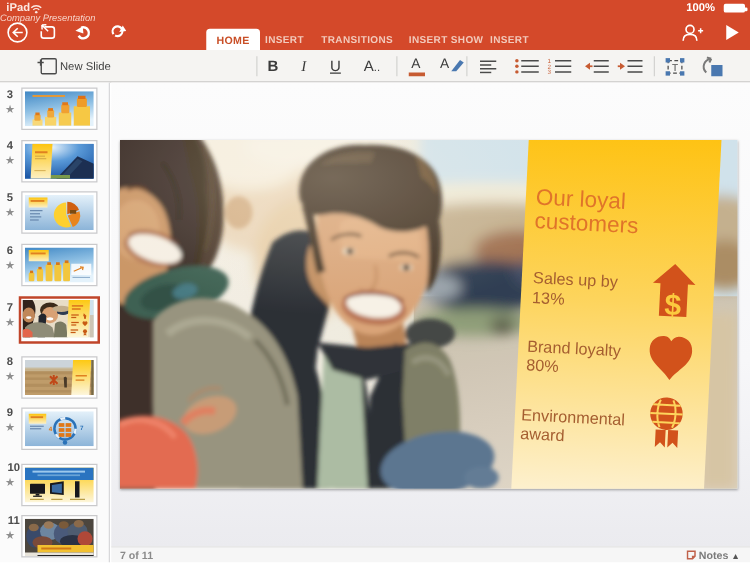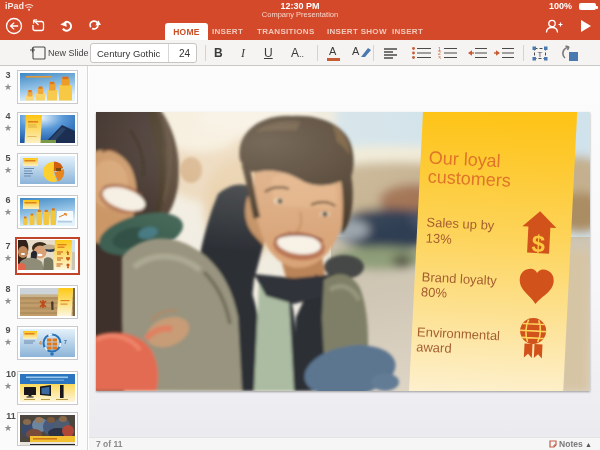--- a/index.html
+++ b/index.html
@@ -6,21 +6,21 @@
 html,body { width:600px; height:450px; overflow:hidden; font-family:"Liberation Sans", sans-serif; background:#fff; }
 #app { position:relative; width:517px; height:450px; }
 
 #chrome { position:absolute; left:0; top:0; width:600px; height:40px; background:#d4492a; }
 .st { position:absolute; color:#fce8e2; font-size:9px; font-weight:bold; top:1px; }
 #st-ipad { left:5px; }
 #st-time { left:0; right:0; text-align:center; color:#fff; }
 #st-batt { right:28px; color:#fff; }
 .batt { position:absolute; right:4px; top:3px; width:17px; height:7px; border:1px solid #fff; border-radius:1.5px; background:#fff; }
 .batt:after { content:""; position:absolute; right:-3px; top:1.5px; width:2px; height:3px; background:#fff; border-radius:0 1px 1px 0; }
-#doc-title { position:absolute; top:10px; left:0; right:0; text-align:center; color:#f7d3c8; font-size:7.5px; }
+#doc-title { position:absolute; top:10px; left:0; right:0; color:#f7d3c8; font-size:7.5px;font-style:italic; }
 .ricon { position:absolute; top:17px; }
 .tab { position:absolute; font-size:8px; font-weight:bold; color:#f2cabc; letter-spacing:0.3px; }
 #tab-home { left:165px; top:23px; width:43px; height:17px; background:#ffffff; border-radius:3px 3px 0 0; color:#c94f27; text-align:center; line-height:18px; font-size:8.5px; font-weight:bold; position:absolute; letter-spacing:0.3px; }
 
 #toolbar { position:absolute; left:0; top:40px; width:600px; height:26px; background:#f5f4f2; border-bottom:1px solid #c9c8c6; }
 .tsep { position:absolute; top:5px; width:1px; height:16px; background:#d4d3d1; }
 .tbtxt { position:absolute; color:#3b3b3b; }
 #fontbox { position:absolute; left:90px; top:43px; width:107px; height:20px; background:#fff; border:1px solid #c6c5c3; border-radius:3px; }
 #fontbox .fname { position:absolute; left:6px; top:4px; font-size:9.5px; color:#333; }
 #fontbox .fsep { position:absolute; right:27px; top:0; width:1px; height:18px; background:#d8d7d5; }
@@ -45,21 +45,20 @@
 
   <div id="chrome">
     <div class="st" id="st-ipad">iPad</div>
     <svg style="position:absolute; left:24px; top:3px;" width="10" height="8" viewBox="0 0 10 8">
       <g stroke="#fce8e2" fill="none">
           <path d="M1 3.2 C3.2 1 6.8 1 9 3.2" stroke-width="1.1"></path>
           <path d="M2.6 4.9 C3.9 3.6 6.1 3.6 7.4 4.9" stroke-width="1.1"></path>
         </g>
       <circle cx="5" cy="6.7" r="1" fill="#fce8e2" stroke="none"></circle>
     </svg>
-    <div class="st" id="st-time">12:30 PM</div>
     <div class="st" id="st-batt">100%</div>
     <div class="batt"></div>
     <div id="doc-title">Company Presentation</div>
 
     <svg class="ricon" style="left:4.5px" width="96" height="18" viewBox="0 0 96 18">
       <g stroke="#fff" stroke-width="1.3" fill="none">
         <circle cx="9" cy="9" r="7.5"></circle>
         <path d="M13.2 9 H6 M9.2 5.6 L5.6 9 L9.2 12.4"></path>
         <path d="M30.5 4.5 h6 a2 2 0 0 1 2 2 v5 a2 2 0 0 1 -2 2 h-6.5 a2 2 0 0 1 -2 -2 v-3.5"></path>
         <path d="M33.5 8 L28.5 3 M28.5 3 l0.2 3.6 M28.5 3 l3.6 -0.2" stroke-width="1.2"></path>
@@ -89,25 +88,20 @@
   </div>
 
   <div id="toolbar"></div>
   <svg style="position:absolute; left:29px; top:45px;" width="17" height="16" viewBox="0 0 17 16">
     <g stroke="#4a4a4a" stroke-width="1.1" fill="none">
       <rect x="4" y="2" width="12" height="12" rx="1"></rect>
       <path d="M1 5 h5 M3.5 2.5 v5" stroke-width="1.2"></path>
     </g>
   </svg>
   <div class="tbtxt" style="left:48px; top:48px; font-size:9px; color:#3f3f3f;">New Slide</div>
-  <div id="fontbox">
-      <span class="fname">Century Gothic</span>
-      <span class="fsep"></span>
-      <span class="fsize">24</span>
-    </div>
   <div class="tsep" style="left:205px; top:45px;"></div>
   <div class="tbtxt" style="left:214px; top:46px; font-size:12px; font-weight:bold;">B</div>
   <div class="tbtxt" style="left:241px; top:46px; font-size:12px; font-style:italic; font-family:'Liberation Serif',serif;">I</div>
   <div class="tbtxt" style="left:264px; top:46px; font-size:12px; text-decoration:underline;">U</div>
   <div class="tbtxt" style="left:291px; top:46px; font-size:12px;">A<span style="font-size:9px">..</span></div>
   <div class="tsep" style="left:317px; top:45px;"></div>
   <div class="tbtxt" style="left:329px; top:45px; font-size:11px;">A</div>
   <div style="position:absolute; left:327px; top:58px; width:13px; height:3px; background:#c75b32;"></div>
   <div class="tbtxt" style="left:352px; top:45px; font-size:11px;">A</div>
   <svg style="position:absolute; left:360px; top:46px;" width="12" height="12" viewBox="0 0 12 12">

